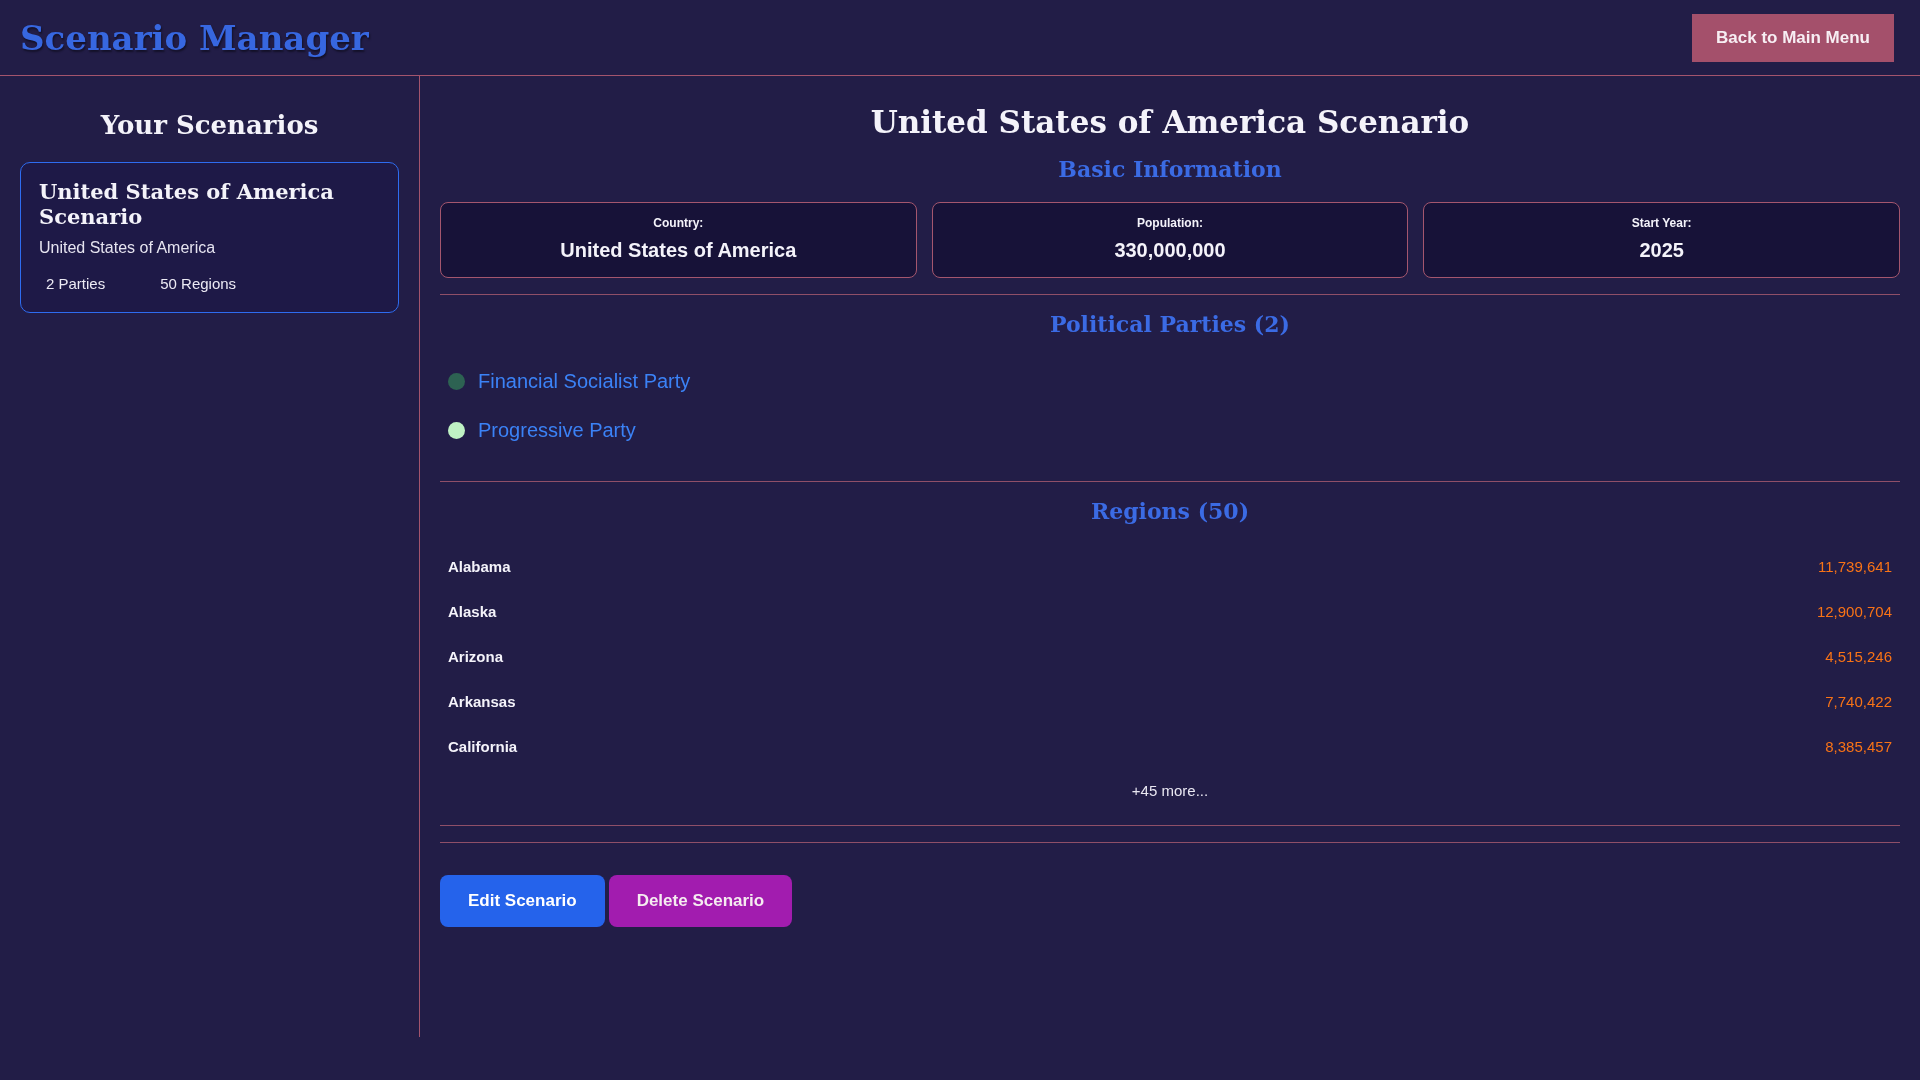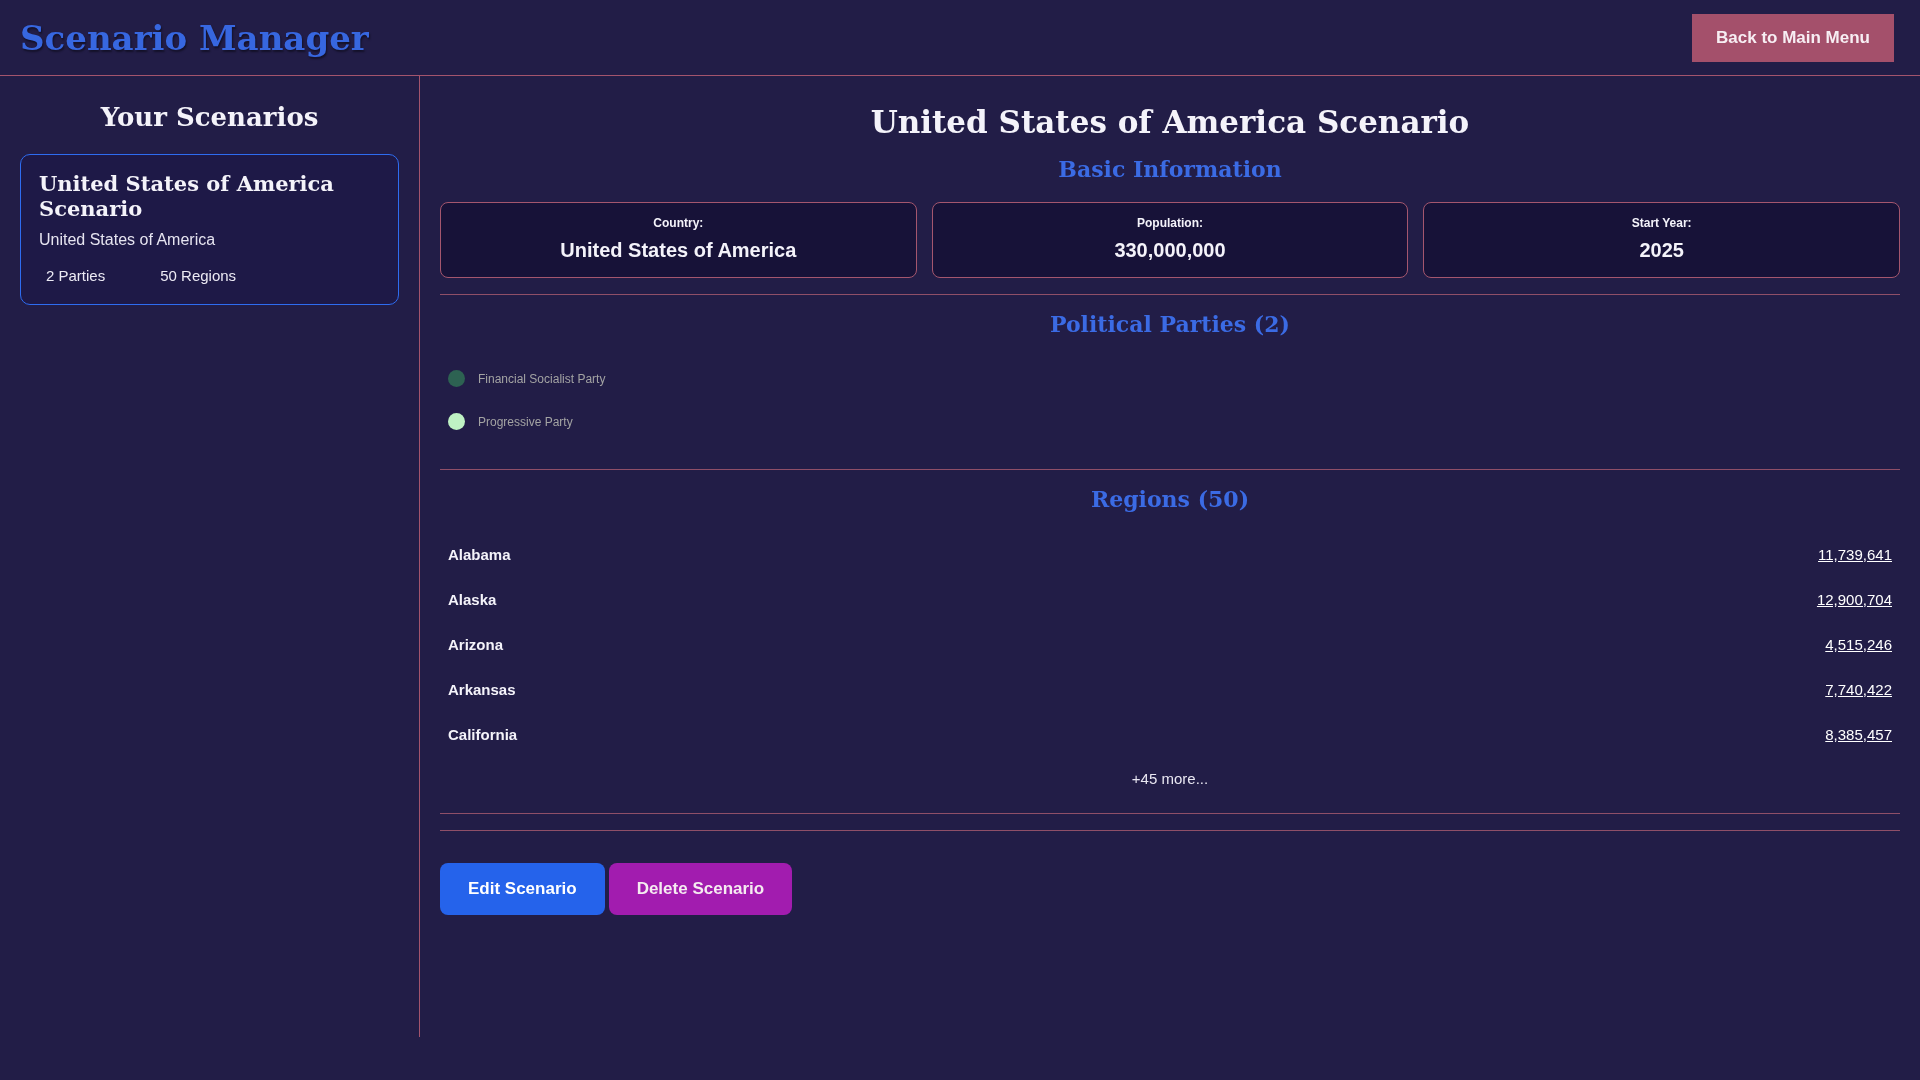--- a/index.html
+++ b/index.html
@@ -37,21 +37,21 @@
   .sidebar {
     width:420px; flex:0 0 420px;
     height:961px;
     border-right:1px solid #a3546d;
     padding:0 20px;
   }
   .sidebar-title {
     font-family:"DejaVu Serif", serif;
     font-size:26px; font-weight:bold;
     text-align:center;
-    margin:26px 0 22px;
+    margin:34px 0 22px;
   }
   .scenario-card {
     border:1px solid #2e6cf0;
     background:#1e1947;
     border-radius:10px;
     padding:16px 18px 20px;
     cursor:pointer;
   }
   .scenario-card h3 {
     font-family:"DejaVu Serif", serif;
@@ -85,30 +85,30 @@
     text-align:center;
   }
   .info-label { font-size:12px; font-weight:bold; margin-bottom:9px; }
   .info-value { font-size:20px; font-weight:bold; }
 
   hr.divider { border:none; border-top:1px solid #8f4f68; margin:16px 0 0; }
 
   .party-list { margin-top:18px; padding-bottom:10px; }
   .party-row { display:flex; align-items:center; gap:13px; padding:13px 8px; }
   .party-dot { width:17px; height:17px; border-radius:50%; flex:0 0 17px; }
-  .party-name { font-size:12px; color:#a3a3a3; }
+  .party-name { font-size:20px; color:#3b82f6; }
 
   .region-list { margin-top:6px; }
   .region-row {
     display:flex; justify-content:space-between; align-items:center;
     padding:14px 8px;
     font-size:15px;
   }
   .region-name { font-weight:bold; }
-  .region-pop { color:#ffffff;text-decoration:underline; }
+  .region-pop { color:#f97316; }
   .regions-more { text-align:center; padding:13px 0 10px; font-size:15px; color:#e9e7f2; }
 
   .actions { display:flex; gap:4px; margin-top:32px; }
   .btn {
     border:none; border-radius:8px;
     padding:16px 28px;
     font-family:"Liberation Sans", sans-serif;
     font-size:17px; font-weight:bold;
     color:#fff; cursor:pointer;
   }

